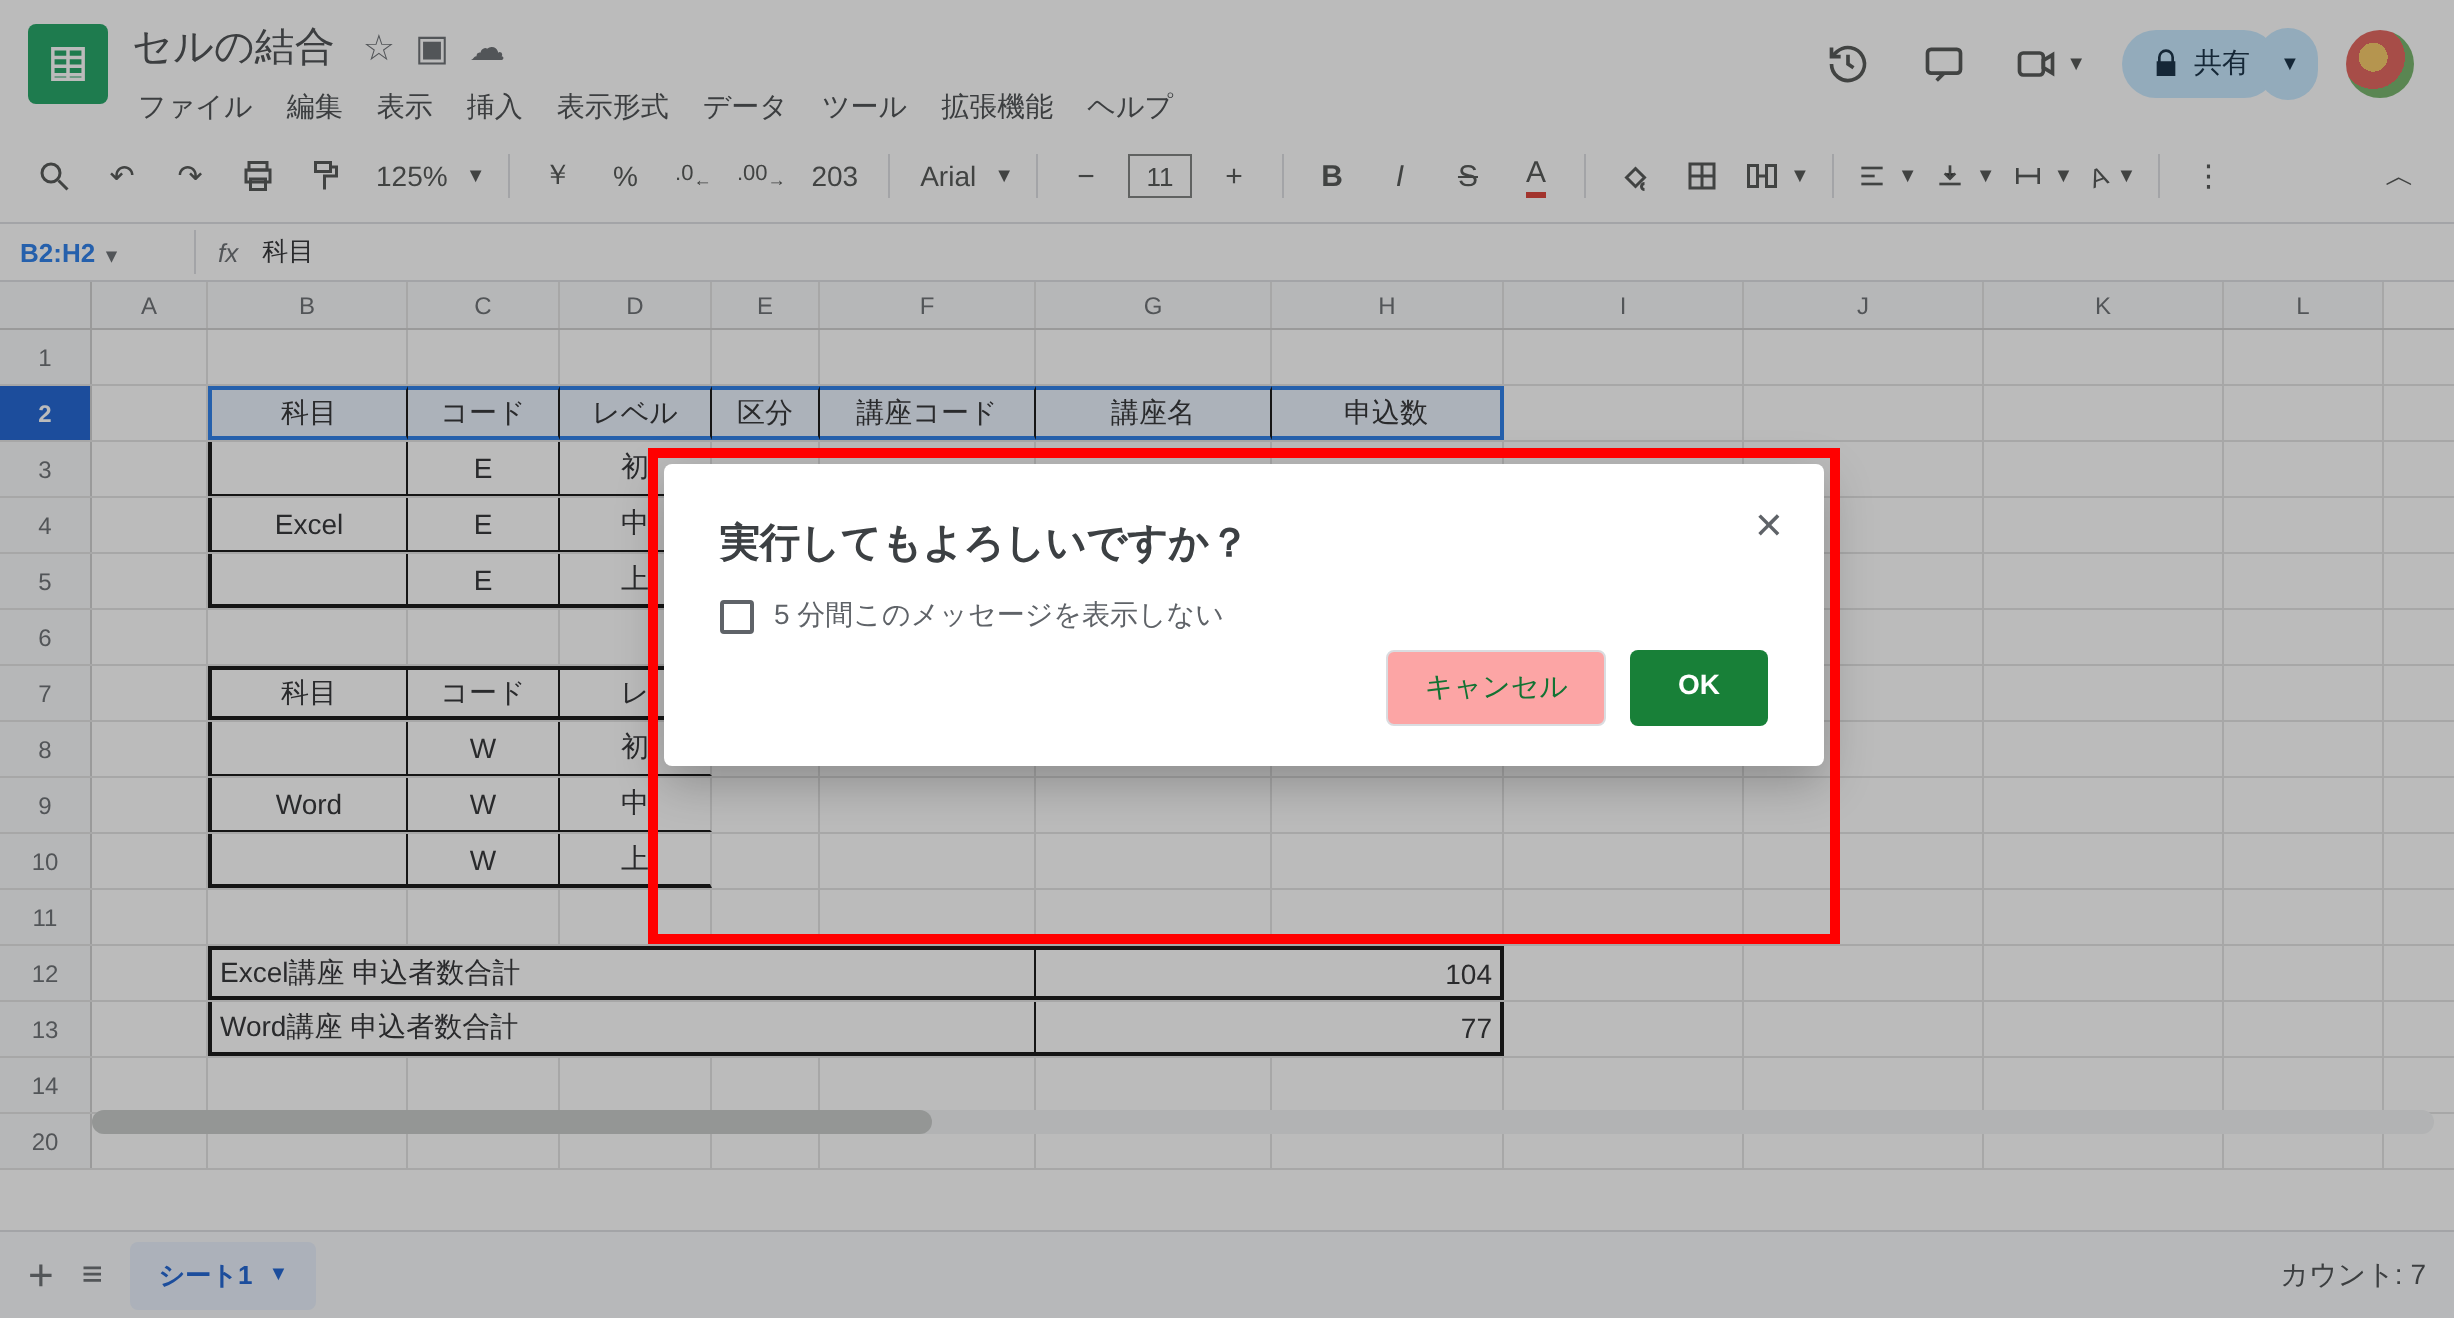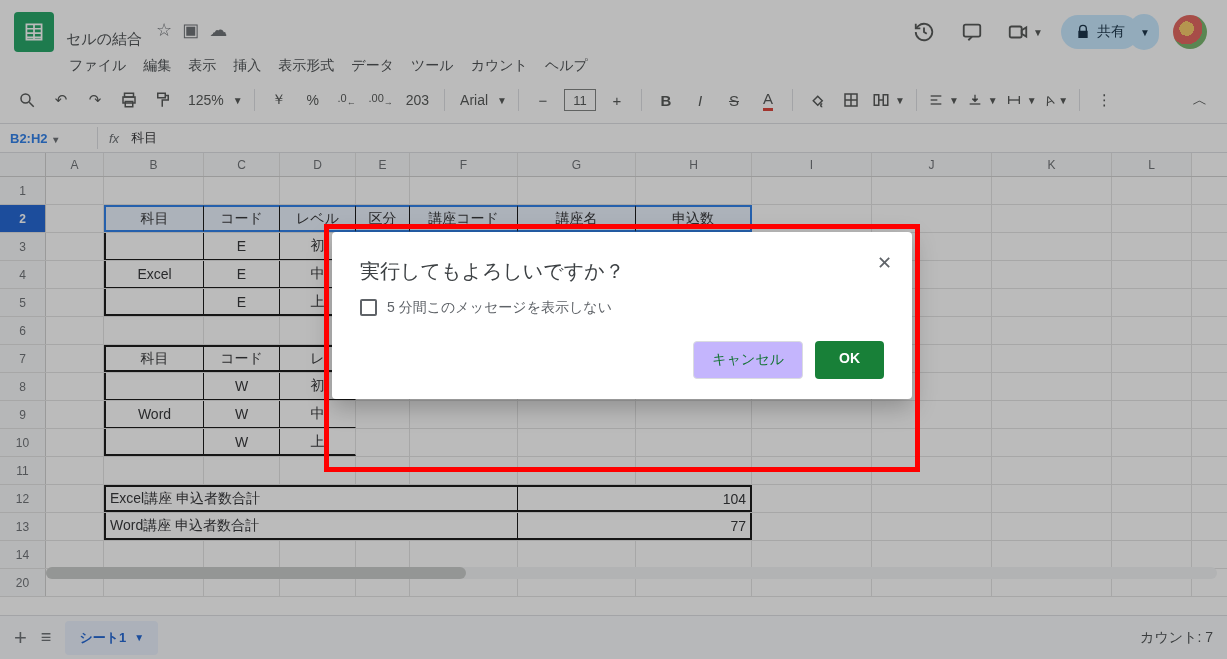--- a/index.html
+++ b/index.html
@@ -6,21 +6,21 @@
   body { font-family: Arial, "Hiragino Sans", "Meiryo", sans-serif; font-size: 13px; color: #202124; background: #fff; width: 1227px; height: 659px; overflow: hidden; position: relative; }
 
   
   .dim-overlay { position: absolute; inset: 0; background: rgba(60,60,60,0.35); z-index: 50; pointer-events: none; }
 
   .titlebar { display: flex; align-items: flex-start; padding: 8px 14px 0 14px; gap: 8px; }
   .doc-logo { width: 40px; height: 40px; border-radius: 4px; background: #0f9d58; display: flex; align-items: center; justify-content: center; margin-top: 4px; }
   .doc-logo svg { width: 26px; height: 26px; fill: #fff; }
   .title-col { display: flex; flex-direction: column; gap: 2px; flex: 1; }
   .title-row { display: flex; align-items: center; gap: 10px; }
-  .doc-title { font-size: 15px; color: #3c4043; padding: 2px 4px; border-radius: 4px; margin-top: 20px; }
+  .doc-title { font-size: 20px; color: #3c4043; padding: 2px 4px; border-radius: 4px; }
   .title-icon { color: #5f6368; font-size: 18px; cursor: pointer; }
   .menubar { display: flex; gap: 3px; }
   .menubar span { padding: 4px 7px; border-radius: 4px; cursor: pointer; color: #3c4043; font-size: 14px; }
   .right-tools { display: flex; align-items: center; gap: 14px; padding-right: 6px; margin-top: 6px; }
   .icon-btn { width: 34px; height: 34px; border-radius: 50%; display: flex; align-items: center; justify-content: center; color: #444746; cursor: pointer; }
   .share-btn { background: #c2e7ff; color: #001d35; border-radius: 40px; padding: 8px 14px; display: flex; align-items: center; gap: 6px; font-size: 14px; cursor: pointer; }
   .share-caret { background: #c2e7ff; color: #001d35; border-radius: 40px; width: 30px; height: 36px; display:flex;align-items:center;justify-content:center; margin-left:-10px; }
   .avatar { width: 34px; height: 34px; border-radius: 50%; background: radial-gradient(circle at 40% 40%, #f6c55a 0 25%, #e0574f 25% 55%, #6aae5e 55% 80%, #4a8bcf 80% 100%); }
 
   .toolbar { display: flex; align-items: center; gap: 8px; padding: 8px 14px 10px 14px; border-bottom: 1px solid #dadce0; color: #444746; }
@@ -62,26 +62,26 @@
 
   .sheet-tabs { position:absolute; bottom:0; left:0; right:0; height:44px; border-top:1px solid #dadce0; display:flex; align-items:center; padding:0 14px; gap:14px; background:#f9fbfd; }
   .tab-btn { color:#5f6368; cursor:pointer; }
   .sheet-tab { padding:8px 14px; border-radius:4px; color:#0b57d0; font-weight:600; background:#e8f0fe; display:flex;align-items:center;gap:6px; cursor:pointer; }
   .status-right { margin-left:auto; font-size:14px; color:#3c4043; }
 
   
   .dialog-frame { position:absolute; z-index:60; left:332px; top:232px; width:580px; background:#fff; border-radius:4px; box-shadow:0 8px 24px rgba(0,0,0,0.25); }
   .dialog-red { position:absolute; z-index:61; left:324px; top:224px; width:596px; height:248px; border:5px solid #ff0000; pointer-events:none; }
   .dlg-inner { padding:26px 28px 20px 28px; }
-  .dlg-title { font-size:20px; color:#3c4043; margin-bottom:14px; }
+  .dlg-title { font-size:20px; color:#3c4043; margin-bottom:14px;font-weight:bold; }
   .dlg-text { font-size:14px; color:#5f6368; margin-bottom:16px; }
-  .dlg-check { display:flex; align-items:flex-start; gap:10px; font-size:14px; color:#5f6368; margin-bottom:24px; }
+  .dlg-check { display:flex; align-items:flex-end; gap:10px; font-size:14px; color:#5f6368; margin-bottom:8px; }
   .dlg-check .box { width:17px; height:17px; border:2px solid #5f6368; border-radius:2px; }
   .dlg-actions { display:flex; justify-content:flex-end; gap:12px; }
-  .btn-cancel { border:1px solid #dadce0; background:#c4b5fd; color:#137333; padding:9px 18px; border-radius:4px; font-size:14px; cursor:pointer; }
+  .btn-cancel { border:1px solid #dadce0; background:#fca5a5; color:#137333; padding:9px 18px; border-radius:4px; font-size:14px; cursor:pointer; }
   .btn-ok { background:#188038; color:#fff; padding:9px 24px; border-radius:4px; font-size:14px; font-weight:600; cursor:pointer; }
   .dlg-close { position:absolute; top:20px; right:20px; color:#5f6368; font-size:18px; cursor:pointer; }
 
   .hscroll { position:absolute; bottom:44px; left:46px; right:10px; height:12px; background:#f1f3f4; border-radius:6px; }
   .hscroll .thumb { height:100%; width:420px; background:#c4c7c5; border-radius:6px; }
 </style>
 </head>
 <body>
 
 <div class="titlebar">
@@ -100,21 +100,21 @@
       <span class="title-icon">☁</span>
     </div>
     <div class="menubar">
       <span>ファイル</span>
       <span>編集</span>
       <span>表示</span>
       <span>挿入</span>
       <span>表示形式</span>
       <span>データ</span>
       <span>ツール</span>
-      <span>カウント</span>
+      <span>拡張機能</span>
       <span>ヘルプ</span>
     </div>
   </div>
   <div class="right-tools">
     <div class="icon-btn">
       <svg width="22" height="22" viewBox="0 0 24 24" fill="none" stroke="currentColor" stroke-width="2">
           <path d="M3 12a9 9 0 1 0 3-6.7L3 8"></path>
           <polyline points="3 3 3 8 8 8"></polyline>
           <polyline points="12 7 12 12 15 14"></polyline>
         </svg>

